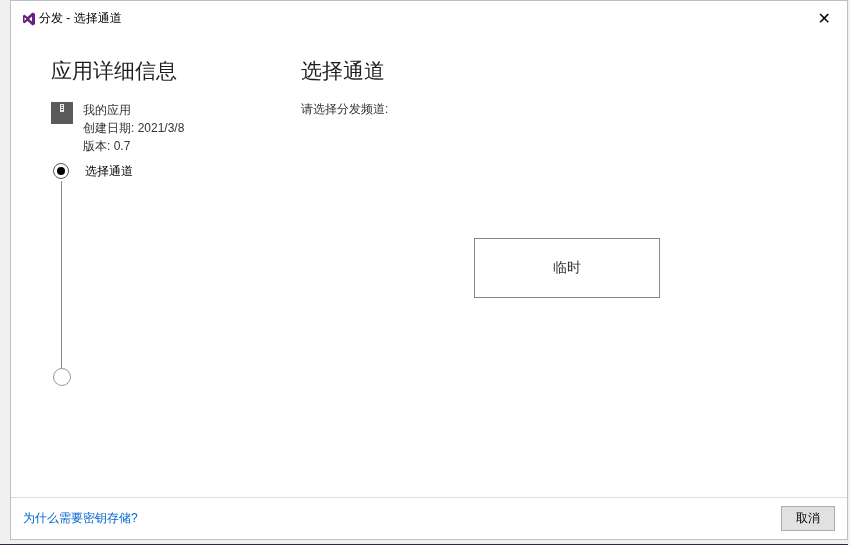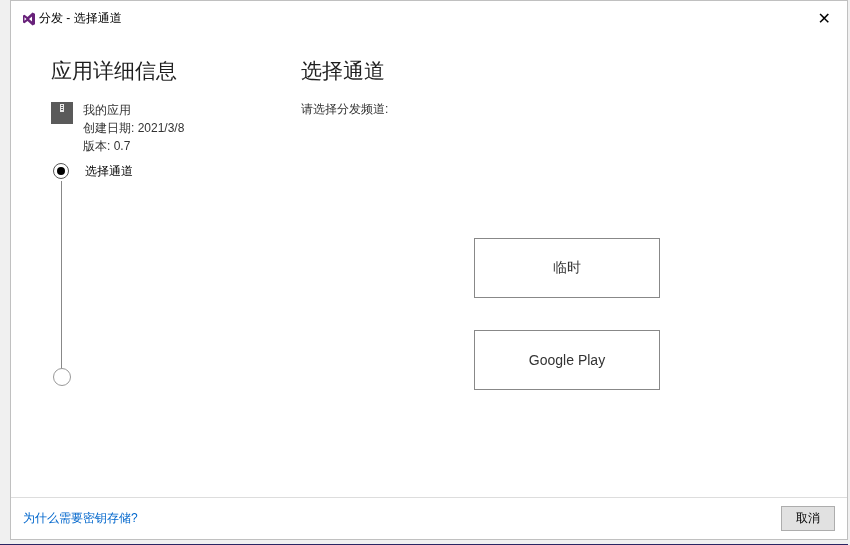--- a/index.html
+++ b/index.html
@@ -144,21 +144,21 @@
     }
     .channel-prompt {
       font-size: 12px;
       color: #333;
       margin-top: 6px;
       margin-bottom: 120px;
     }
     .channel-buttons {
       display: flex;
       flex-direction: column;
-      gap: 32px;
+      gap: 20px;
       align-items: center;
       margin-left: 10px;
     }
     .channel-btn {
       width: 186px;
       height: 60px;
       border: 1px solid #888;
       background: white;
       display: flex;
       align-items: center;
@@ -249,21 +249,20 @@
           <span class="step-circle"></span>
         </div>
       </div>
     </div>
 
     <div class="right-pane">
       <h2 class="section-title">选择通道</h2>
       <div class="channel-prompt">请选择分发频道:</div>
       <div class="channel-buttons">
         <button class="channel-btn">临时</button>
-        <button class="channel-btn">Google Play</button>
       </div>
     </div>
   </div>
 
   <div class="footer">
     <a class="help-link">为什么需要密钥存储?</a>
     <button class="cancel-btn">取消</button>
   </div>
 </div>
 

